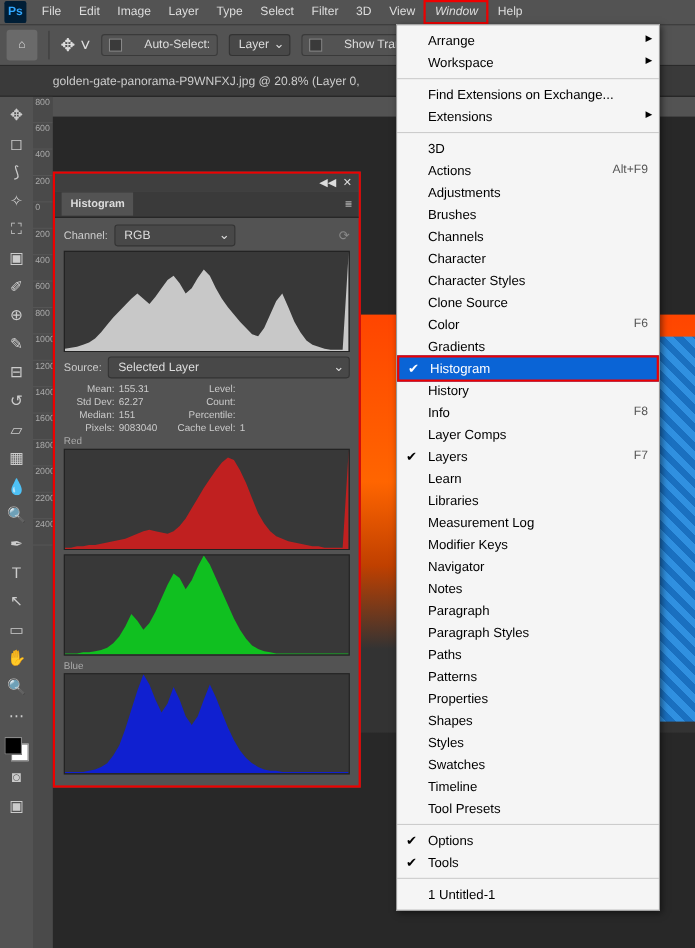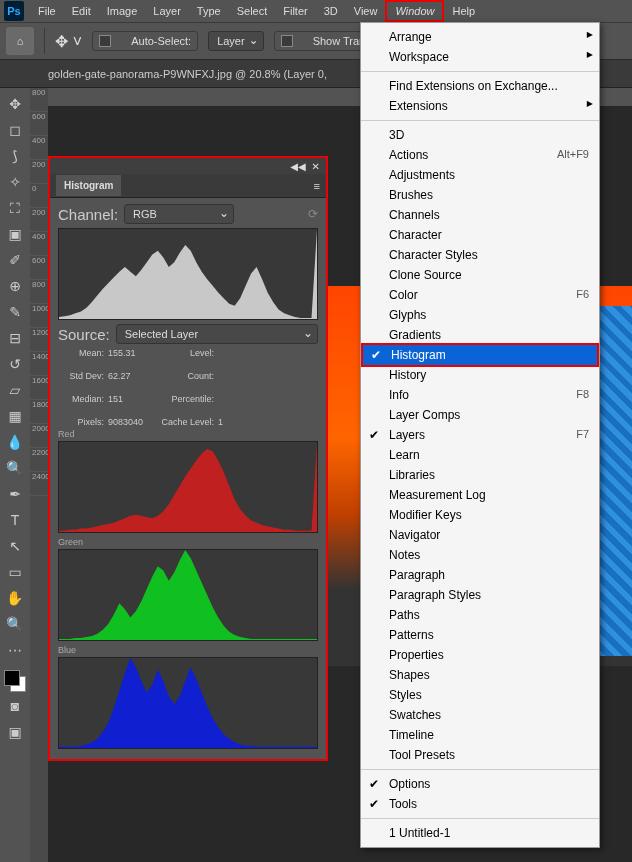--- a/index.html
+++ b/index.html
@@ -40,24 +40,24 @@
 .bridge { position:absolute; right:0; top:200px; width:60px; height:350px; background:repeating-linear-gradient(45deg,#1a70c0 0,#1a70c0 6px,#3090e0 6px,#3090e0 12px); }
 
 
 .histo { position:absolute; left:48px; top:68px; width:280px; background:#535353; border:2px solid #e00; }
 .histo-top { height:16px; background:#3f3f3f; display:flex; justify-content:flex-end; align-items:center; padding:0 6px; gap:6px; font-size:10px; }
 .histo-tabs { height:24px; background:#3a3a3a; display:flex; align-items:center; padding-left:6px; gap:10px; border-bottom:1px solid #222; }
 .histo-tabs .ht { background:#535353; padding:5px 8px; font-weight:bold; font-size:10px; }
 .histo-tabs .menu { margin-left:auto; margin-right:6px; }
 .histo-body { padding:6px 8px; }
 .hrow { display:flex; align-items:center; gap:6px; margin-bottom:4px; }
-.hrow label { font-size:15px; color:#ccc; }
+.hrow label { font-size:10px; color:#ccc; }
 .histogram-box { width:260px; height:92px; background:#383838; border:1px solid #222; margin-bottom:4px; position:relative; overflow:hidden; }
 .chart-label { font-size:9px; color:#aaa; margin-bottom:2px; }
-.stats { display:grid; grid-template-columns:50px 50px 60px 30px; font-size:9px; color:#ccc; row-gap:13px; margin:4px 0 2px; }
+.stats { display:grid; grid-template-columns:50px 50px 60px 30px; font-size:9px; color:#ccc; row-gap:2px; margin:4px 0 2px; }
 .stats .lbl { text-align:right; padding-right:4px; }
 .refresh { margin-left:auto; font-size:12px; color:#888; cursor:pointer; }
 
 
 .dropdown { position:absolute; top:22px; left:360px; width:240px; background:#f5f5f5; color:#000; border:1px solid #999; box-shadow:2px 2px 6px rgba(0,0,0,0.5); padding:4px 0; font-size:12px; z-index:100; }
 .dd-item { padding:3px 10px 3px 28px; position:relative; cursor:pointer; display:flex; justify-content:space-between; }
 .dd-item.hl { background:#0a64d6; color:#fff; border:2px solid #e00; margin:-2px 0; }
 .dd-item .chk { position:absolute; left:8px; border:none; padding:0; }
 .dd-item .arr { position:absolute; right:6px; font-size:8px; }
 .dd-sep { height:1px; background:#ccc; margin:4px 0; }
@@ -208,21 +208,20 @@
           <span></span>
         <span class="lbl">Pixels:</span>
           <span>9083040</span>
         <span class="lbl">Cache Level:</span>
           <span>1</span>
       </div>
       <div class="chart-label">Red</div>
       <div class="histogram-box"><svg class="chart" id="c1" viewBox="0 0 260 92" preserveAspectRatio="none">
             <path d="M 0,92 L 0,90.82051282051282 L 5.531914893617021,90.82051282051282 L 11.063829787234042,89.64102564102564 L 16.595744680851062,89.64102564102564 L 22.127659574468083,88.46153846153847 L 27.659574468085108,88.46153846153847 L 33.191489361702125,87.28205128205128 L 38.723404255319146,86.1025641025641 L 44.25531914893617,84.92307692307692 L 49.787234042553195,83.74358974358974 L 55.319148936170215,82.56410256410257 L 60.851063829787236,80.2051282051282 L 66.38297872340425,77.84615384615384 L 71.91489361702128,75.48717948717949 L 77.44680851063829,74.3076923076923 L 82.97872340425532,75.48717948717949 L 88.51063829787233,76.66666666666667 L 94.04255319148936,77.84615384615384 L 99.57446808510639,75.48717948717949 L 105.1063829787234,70.76923076923077 L 110.63829787234043,63.69230769230769 L 116.17021276595744,54.256410256410255 L 121.70212765957447,44.820512820512825 L 127.23404255319149,35.38461538461538 L 132.7659574468085,27.128205128205124 L 138.29787234042553,18.871794871794876 L 143.82978723404256,11.794871794871796 L 149.36170212765958,7.076923076923066 L 154.89361702127658,9.43589743589743 L 160.4255319148936,18.871794871794876 L 165.95744680851064,30.66666666666667 L 171.48936170212764,44.820512820512825 L 177.02127659574467,58.97435897435897 L 182.5531914893617,68.41025641025641 L 188.08510638297872,75.48717948717949 L 193.61702127659572,80.2051282051282 L 199.14893617021278,82.56410256410257 L 204.6808510638298,84.92307692307692 L 210.2127659574468,86.1025641025641 L 215.74468085106383,87.28205128205128 L 221.27659574468086,88.46153846153847 L 226.8085106382979,89.64102564102564 L 232.3404255319149,89.64102564102564 L 237.87234042553192,90.82051282051282 L 243.40425531914894,90.82051282051282 L 248.93617021276597,90.82051282051282 L 254.46808510638297,90.82051282051282 L 260,0 L 260,92 Z" fill="#c02020"></path>
           </svg></div>
-      <div class="chart-label">Green</div>
       <div class="histogram-box"><svg class="chart" id="c2" viewBox="0 0 260 92" preserveAspectRatio="none">
             <path d="M 0,92 L 0,90.95454545454545 L 5.531914893617021,90.95454545454545 L 11.063829787234042,90.95454545454545 L 16.595744680851062,89.9090909090909 L 22.127659574468083,89.9090909090909 L 27.659574468085108,88.86363636363636 L 33.191489361702125,87.81818181818181 L 38.723404255319146,85.72727272727273 L 44.25531914893617,81.54545454545455 L 49.787234042553195,75.27272727272728 L 55.319148936170215,65.86363636363636 L 60.851063829787236,54.36363636363636 L 66.38297872340425,60.63636363636364 L 71.91489361702128,69 L 77.44680851063829,62.72727272727273 L 82.97872340425532,52.27272727272727 L 88.51063829787233,39.72727272727272 L 94.04255319148936,27.181818181818173 L 99.57446808510639,16.72727272727272 L 105.1063829787234,20.909090909090907 L 110.63829787234043,31.363636363636367 L 116.17021276595744,23 L 121.70212765957447,10.454545454545453 L 127.23404255319149,0 L 132.7659574468085,8.36363636363636 L 138.29787234042553,20.909090909090907 L 143.82978723404256,33.45454545454545 L 149.36170212765958,46 L 154.89361702127658,58.54545454545455 L 160.4255319148936,69 L 165.95744680851064,77.36363636363636 L 171.48936170212764,83.63636363636364 L 177.02127659574467,86.77272727272727 L 182.5531914893617,88.86363636363636 L 188.08510638297872,89.9090909090909 L 193.61702127659572,90.95454545454545 L 199.14893617021278,90.95454545454545 L 204.6808510638298,90.95454545454545 L 210.2127659574468,90.95454545454545 L 215.74468085106383,90.95454545454545 L 221.27659574468086,90.95454545454545 L 226.8085106382979,90.95454545454545 L 232.3404255319149,90.95454545454545 L 237.87234042553192,90.95454545454545 L 243.40425531914894,90.95454545454545 L 248.93617021276597,90.95454545454545 L 254.46808510638297,90.95454545454545 L 260,90.95454545454545 L 260,92 Z" fill="#10c020"></path>
           </svg></div>
       <div class="chart-label">Blue</div>
       <div class="histogram-box"><svg class="chart" id="c3" viewBox="0 0 260 92" preserveAspectRatio="none">
             <path d="M 0,92 L 0,90.82051282051282 L 5.531914893617021,90.82051282051282 L 11.063829787234042,90.82051282051282 L 16.595744680851062,90.82051282051282 L 22.127659574468083,89.64102564102564 L 27.659574468085108,88.46153846153847 L 33.191489361702125,86.1025641025641 L 38.723404255319146,82.56410256410257 L 44.25531914893617,75.48717948717949 L 49.787234042553195,66.05128205128204 L 55.319148936170215,50.717948717948715 L 60.851063829787236,33.02564102564102 L 66.38297872340425,15.333333333333329 L 71.91489361702128,0 L 77.44680851063829,9.43589743589743 L 82.97872340425532,23.58974358974359 L 88.51063829787233,35.38461538461538 L 94.04255319148936,27.128205128205124 L 99.57446808510639,11.794871794871796 L 105.1063829787234,23.58974358974359 L 110.63829787234043,38.92307692307693 L 116.17021276595744,47.17948717948718 L 121.70212765957447,38.92307692307693 L 127.23404255319149,23.58974358974359 L 132.7659574468085,9.43589743589743 L 138.29787234042553,21.230769230769226 L 143.82978723404256,35.38461538461538 L 149.36170212765958,49.53846153846153 L 154.89361702127658,61.333333333333336 L 160.4255319148936,70.76923076923077 L 165.95744680851064,77.84615384615384 L 171.48936170212764,82.56410256410257 L 177.02127659574467,86.1025641025641 L 182.5531914893617,88.46153846153847 L 188.08510638297872,89.64102564102564 L 193.61702127659572,89.64102564102564 L 199.14893617021278,90.82051282051282 L 204.6808510638298,90.82051282051282 L 210.2127659574468,90.82051282051282 L 215.74468085106383,90.82051282051282 L 221.27659574468086,90.82051282051282 L 226.8085106382979,90.82051282051282 L 232.3404255319149,90.82051282051282 L 237.87234042553192,90.82051282051282 L 243.40425531914894,90.82051282051282 L 248.93617021276597,90.82051282051282 L 254.46808510638297,90.82051282051282 L 260,90.82051282051282 L 260,92 Z" fill="#1020d0"></path>
           </svg></div>
     </div>
   </div>
 </div>
@@ -268,23 +267,20 @@
       <span>Character Styles</span>
     </div>
     <div class="dd-item">
       <span>Clone Source</span>
     </div>
     <div class="dd-item">
       <span>Color</span>
       <span class="sc">F6</span>
     </div>
     <div class="dd-item">
-      <span>Glyphs</span>
-    </div>
-    <div class="dd-item">
       <span>Gradients</span>
     </div>
     <div class="dd-item hl">
       <span class="chk">✔</span>
       <span>Histogram</span>
     </div>
     <div class="dd-item">
       <span>History</span>
     </div>
     <div class="dd-item">

